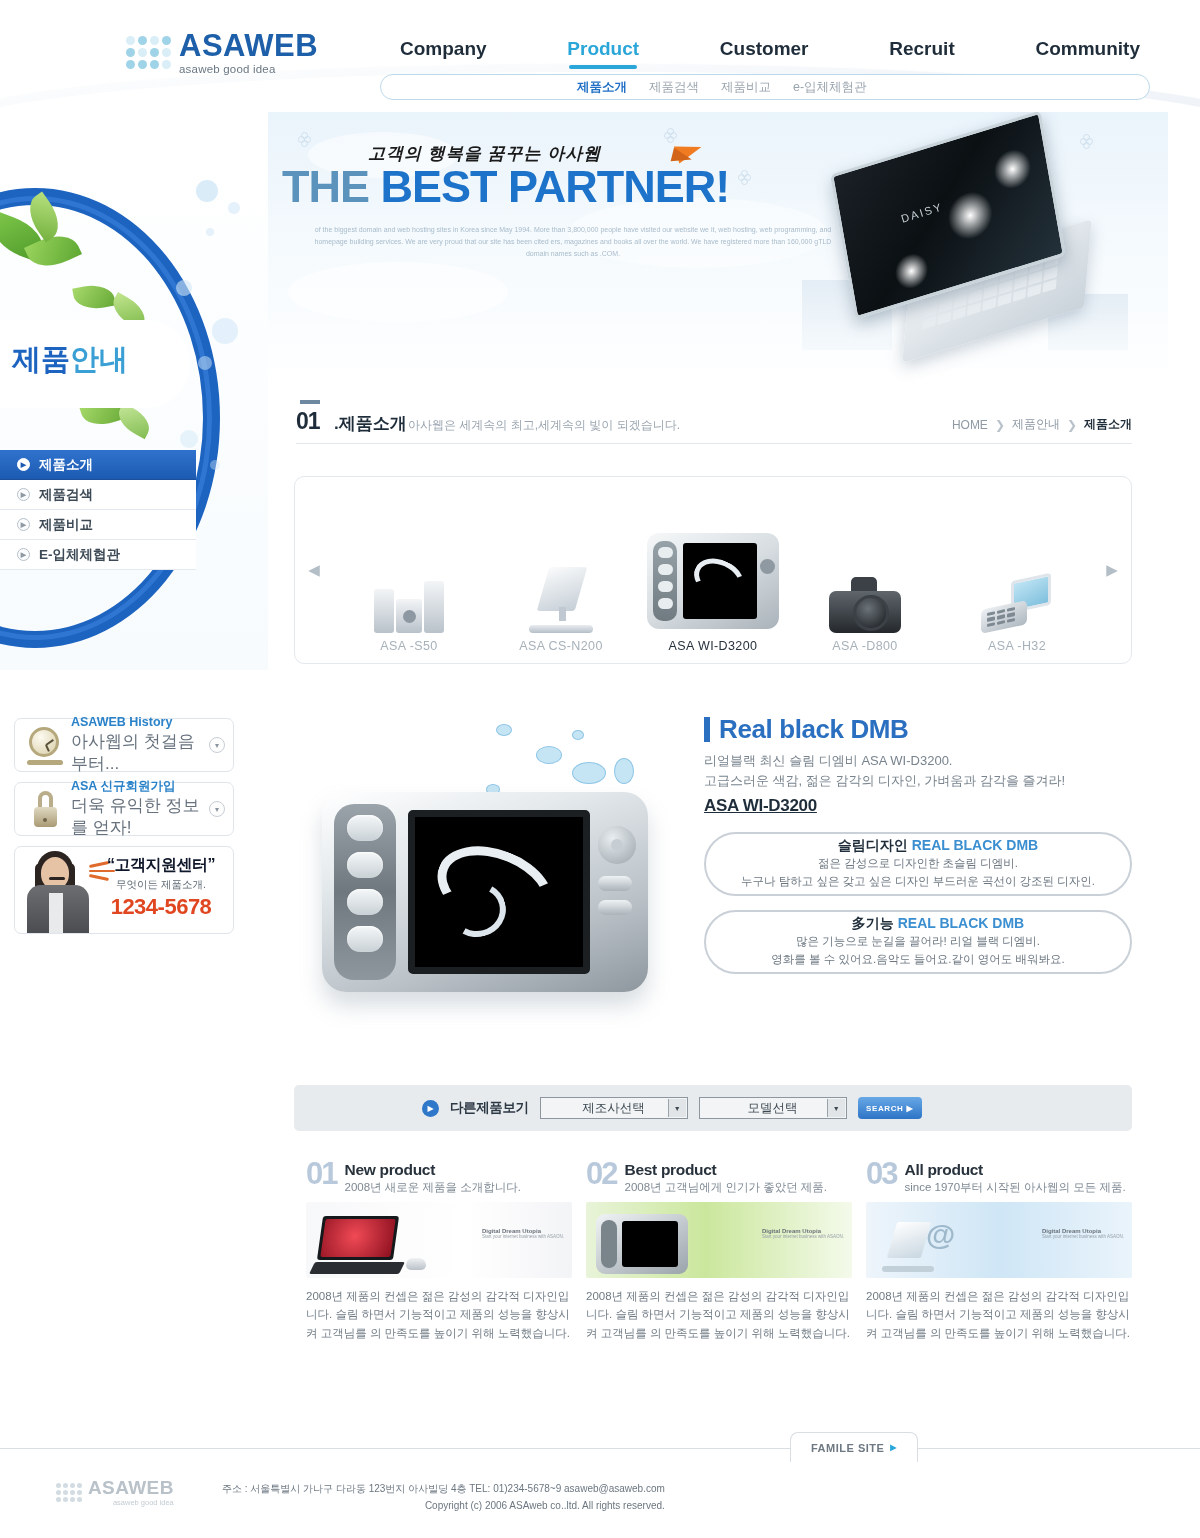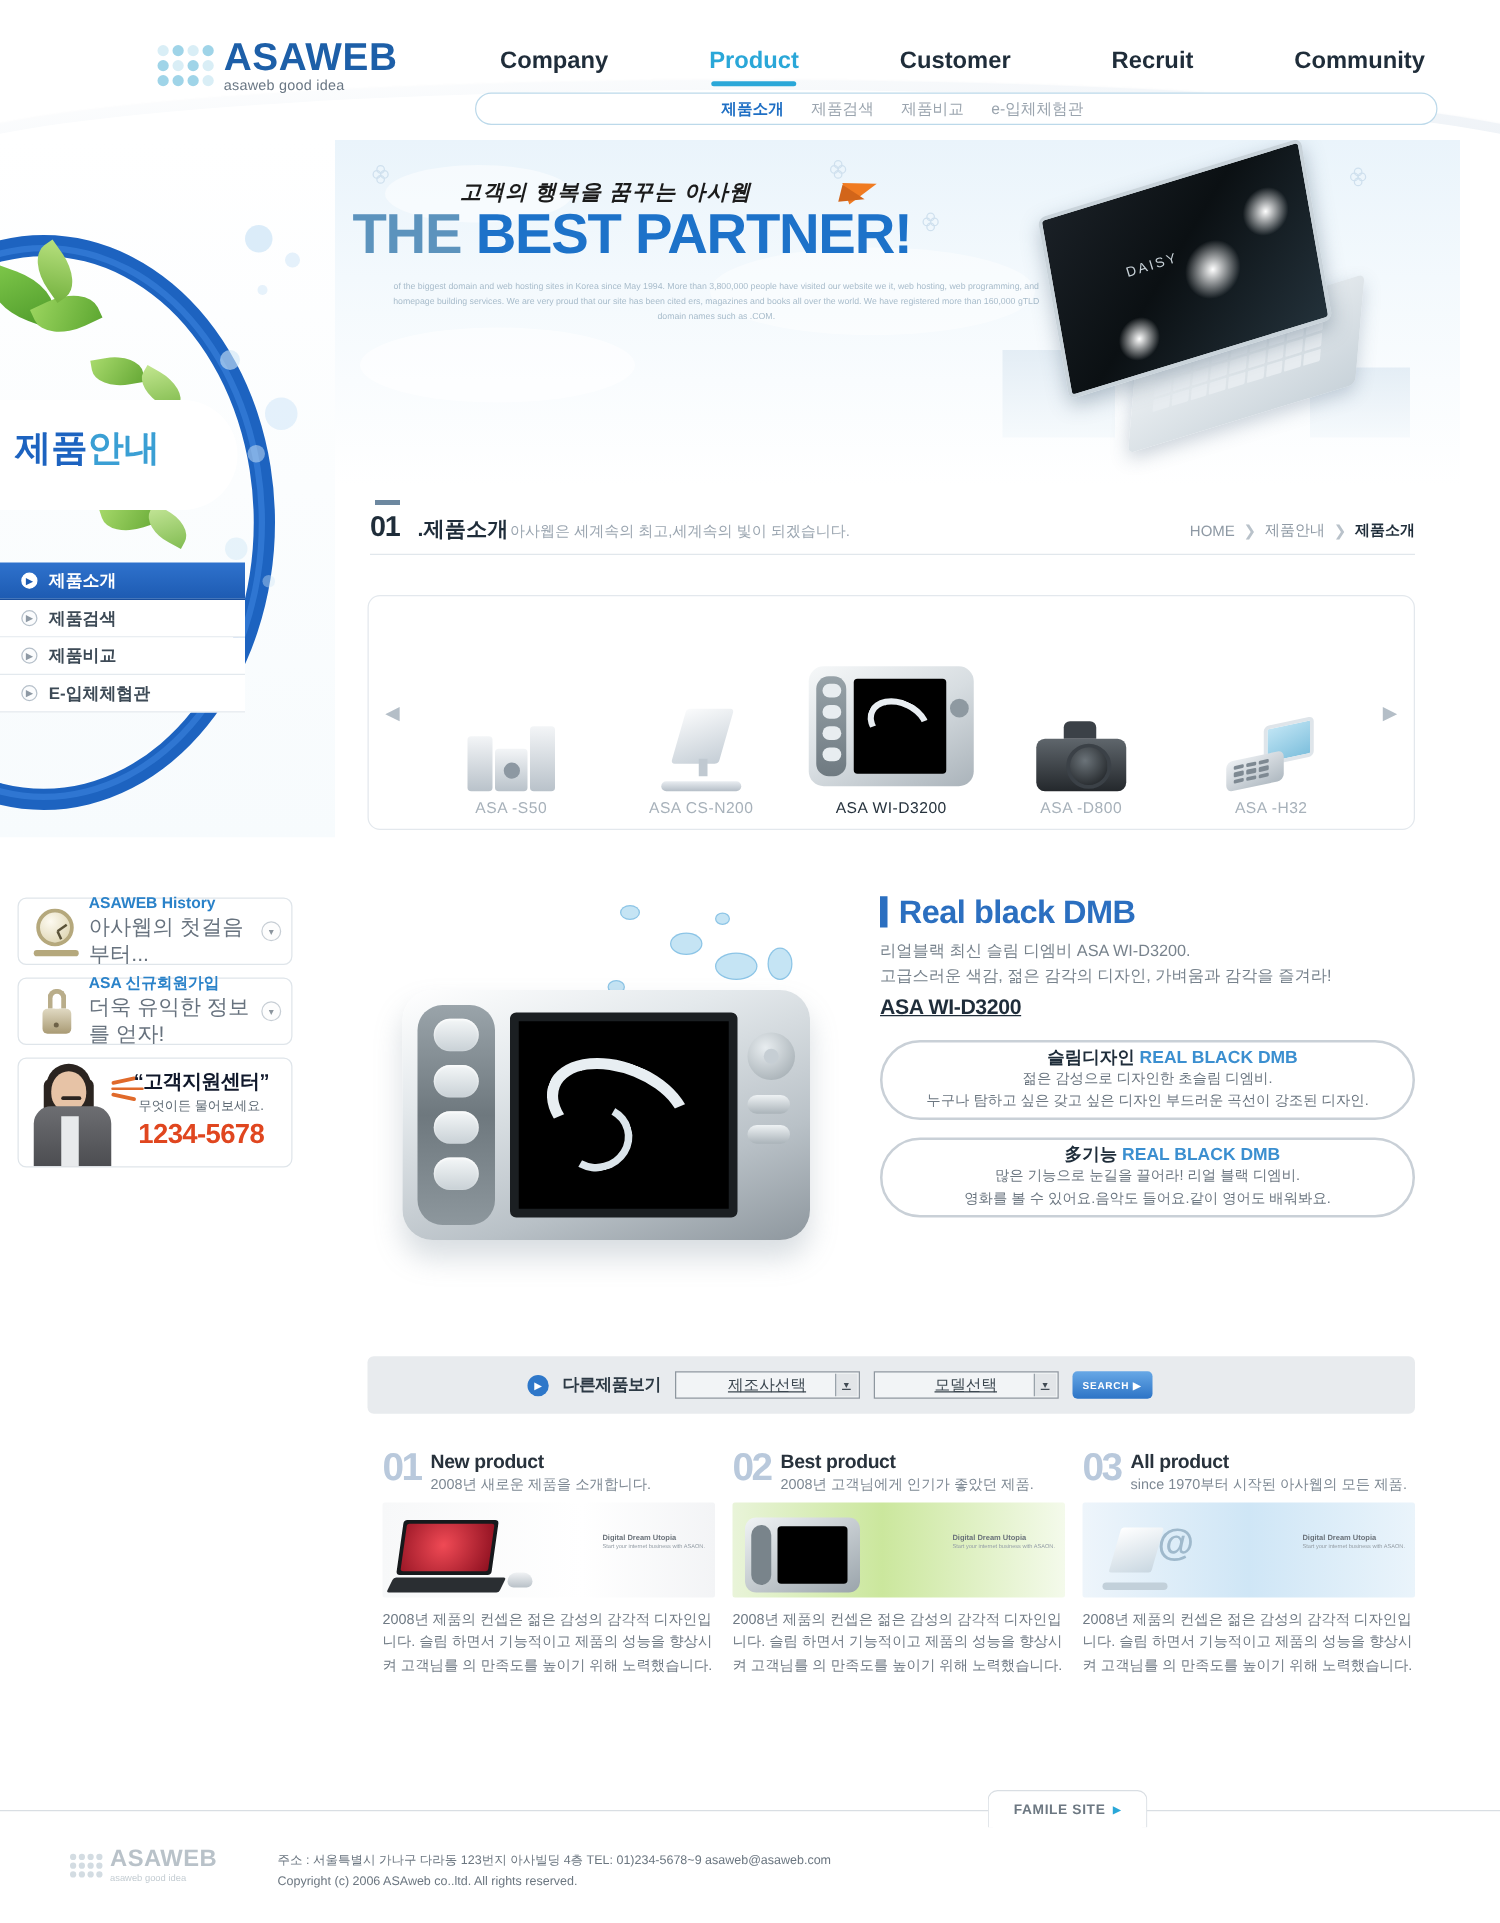--- a/index.html
+++ b/index.html
@@ -348,21 +348,21 @@
   }
   .sb-play {
     width:17px; height:17px; border-radius:50%; background:#2e77c9; color:#fff;
     display:flex; align-items:center; justify-content:center; font-size:8px; flex:none;
   }
   .sb-label { font-size:13.5px; font-weight:bold; color:#2c3944; letter-spacing:-.4px; }
   .sel {
     width:148px; height:22px; border:1px solid #8e979f; background:#f2f4f6;
     display:flex; align-items:center; justify-content:center; position:relative; cursor:pointer;
   }
-  .sel span { font-size:12.5px; color:#3c4750;text-decoration:underline; }
+  .sel span { font-size:12.5px; color:#3c4750; }
   .sel .caret {
     position:absolute; right:1px; top:1px; bottom:1px; width:18px; background:#e2e5e8;
     border-left:1px solid #9aa3ab; display:flex; align-items:center; justify-content:center; font-size:7px; color:#404a53;
   }
   .go-btn {
     width:64px; height:22px; border-radius:4px; cursor:pointer;
     background:linear-gradient(180deg,#67a8e6 0%, #2d74c6 100%);
     color:#fff; font-size:8px; font-weight:bold; letter-spacing:.6px;
     display:flex; align-items:center; justify-content:center; gap:3px;
   }
@@ -391,21 +391,21 @@
   .ci-dmb .sh { position:absolute; inset:0; border-radius:9px; background:linear-gradient(150deg,#f0f3f5,#9aa4ab); }
   .ci-dmb .sc { position:absolute; top:7px; left:26px; right:10px; bottom:7px; background:#000; border-radius:3px; }
   .ci-dmb .bb { position:absolute; top:6px; left:5px; width:16px; bottom:6px; border-radius:8px; background:#79848b; }
   .ci-at { position:absolute; left:60px; top:16px; font-size:30px; color:#9fb9cc; font-weight:bold; }
   .ci-mon { position:absolute; left:14px; bottom:6px; width:56px; height:50px; }
   .ci-mon .s { position:absolute; top:0; left:12px; width:34px; height:36px; background:linear-gradient(160deg,#ffffff,#c9d7e1); transform:skewX(-16deg); border-radius:2px; }
   .ci-mon .b { position:absolute; bottom:0; left:2px; width:52px; height:6px; border-radius:3px; background:#c2d0da; }
   .card-p { margin-top:9px; font-size:11.5px; color:#6f7a84; line-height:1.6; }
 
   
-  .footer { position:absolute; top:1440px; left:0; width:980px; height:98px; }
+  .footer { position:absolute; top:1440px; left:0; width:980px; height:98px;text-align:right; }
   .foot-rule { position:absolute; top:8px; left:0; width:1200px; height:1px; background:#d9dee3; }
   .famile {
     position:absolute; top:-8px; right:62px; width:128px; height:30px;
     border:1px solid #d9dee3; border-bottom:none; border-radius:8px 8px 0 0; background:#fff;
     display:flex; align-items:center; justify-content:center; gap:6px; cursor:pointer;
   }
   .famile span { font-size:11px; font-weight:bold; color:#6d7882; letter-spacing:.5px; }
   .famile .car { color:#2aa7d8; font-size:8px; }
 
   .foot-logo { position:absolute; top:38px; left:56px; display:flex; align-items:center; gap:6px; }
@@ -555,21 +555,21 @@
         <div class="cs-body"></div>
         <div class="cs-shirt"></div>
       </div>
       <div class="cs-lines">
           <i></i>
           <i></i>
           <i></i>
         </div>
       <div class="cs-txt">
         <div class="cs-t">“고객지원센터”</div>
-        <div class="cs-d">무엇이든 물어보세요.</div>
+        <div class="cs-d">무엇이든 제품소개.</div>
         <div class="cs-tel">1234-5678</div>
       </div>
     </div>
   </div>
 
   <div class="hero">
     <div class="hero-cloud" style="top:20px;left:40px;width:150px;height:46px;opacity:.5;"></div>
     <div class="hero-cloud" style="top:150px;left:20px;width:220px;height:60px;opacity:.6;"></div>
     <div class="hero-cloud" style="top:86px;left:300px;width:260px;height:70px;opacity:.45;"></div>
 

